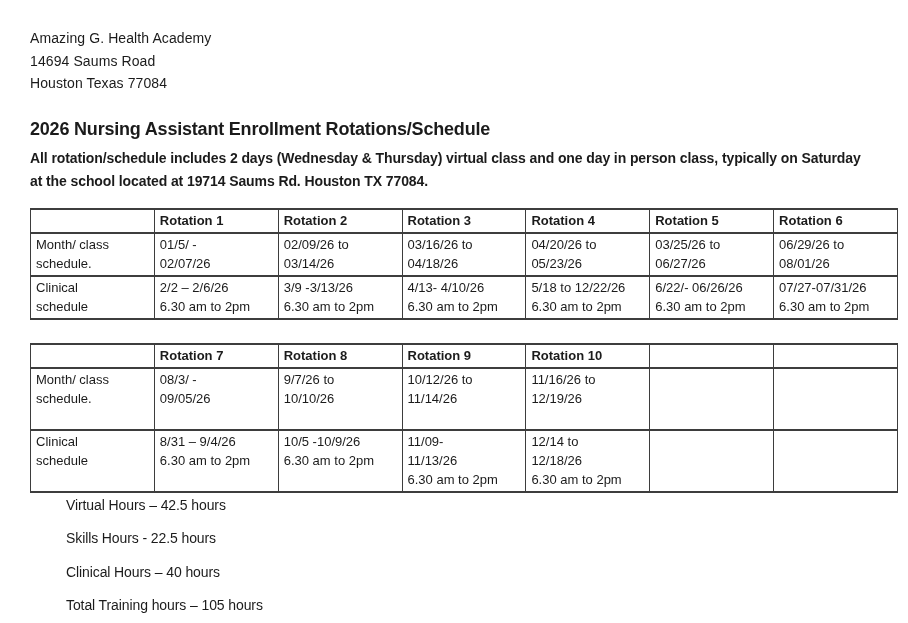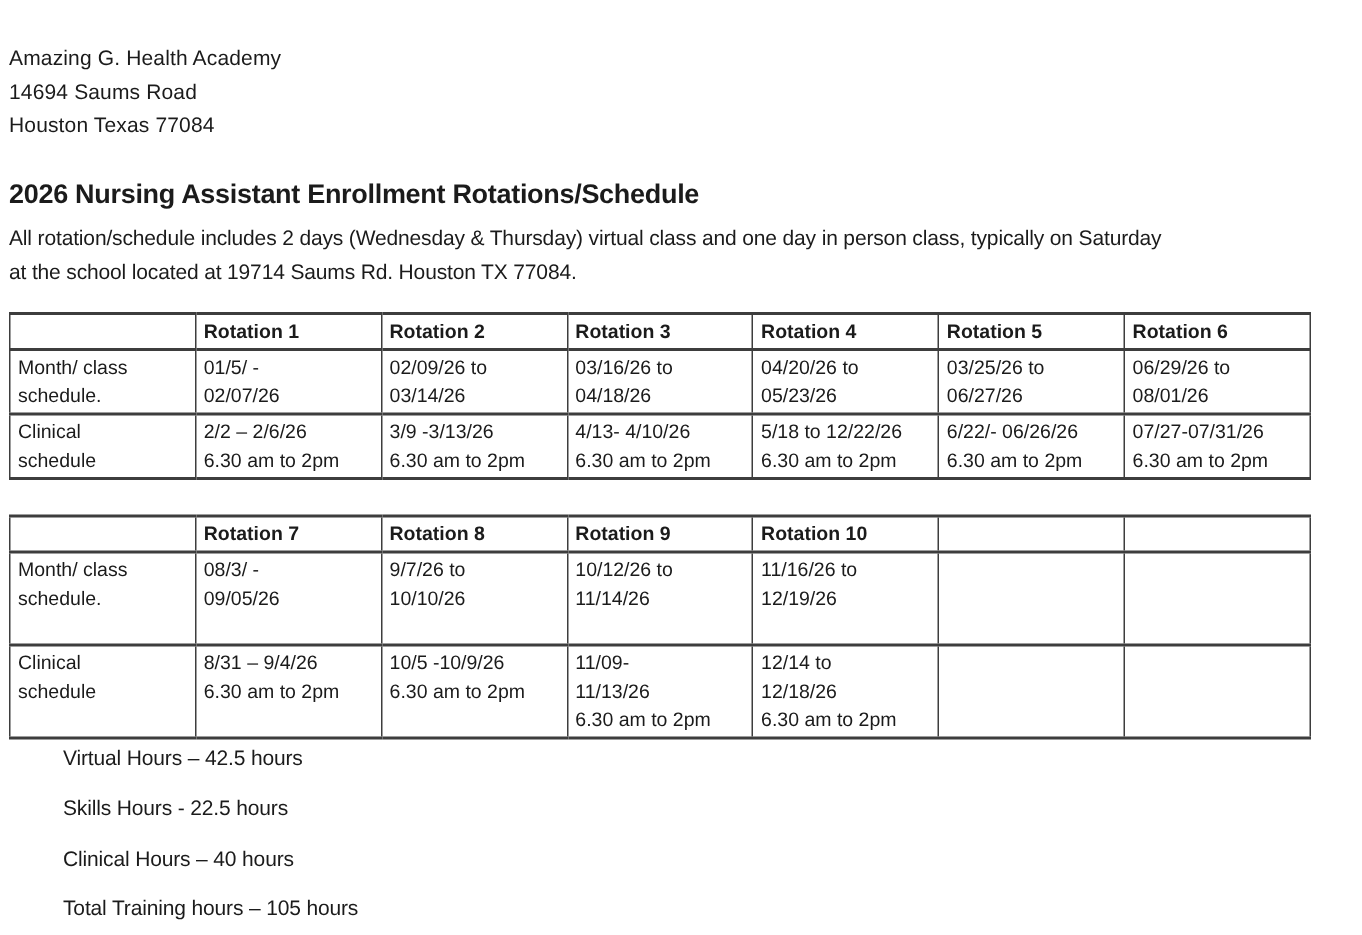--- a/index.html
+++ b/index.html
@@ -9,42 +9,42 @@
     font-family: "Liberation Sans", sans-serif;
     color: #1b1b1b;
   }
   .page {
     position: relative;
     width: 908px;
     height: 623px;
     background: #ffffff;
     overflow: hidden;
     box-sizing: border-box;
-    padding: 27px 18px 0 6px;
+    padding: 27px 18px 0 30px;
   }
   .letterhead p {
     margin: 0;
     font-size: 14px;
     line-height: 22.5px;
     letter-spacing: 0.1px;
   }
   .doc-title {
     margin: 23px 0 0 0;
     font-size: 18px;
     font-weight: 700;
     letter-spacing: -0.2px;
     line-height: 22px;
   }
   .intro {
     margin: 7px 0 0 0;
     font-size: 14px;
     line-height: 23px;
     letter-spacing: -0.1px;
   }
-  .intro p { margin: 0; }
+  .intro p { margin: 0; font-weight: bold; }
   table.schedule {
     border-collapse: collapse;
     table-layout: fixed;
     width: 868px;
     margin-top: 15px;
     font-size: 13px;
   }
   table.schedule.second { margin-top: 23px; }
   table.schedule col { width: 14.285%; }
   table.schedule th,

